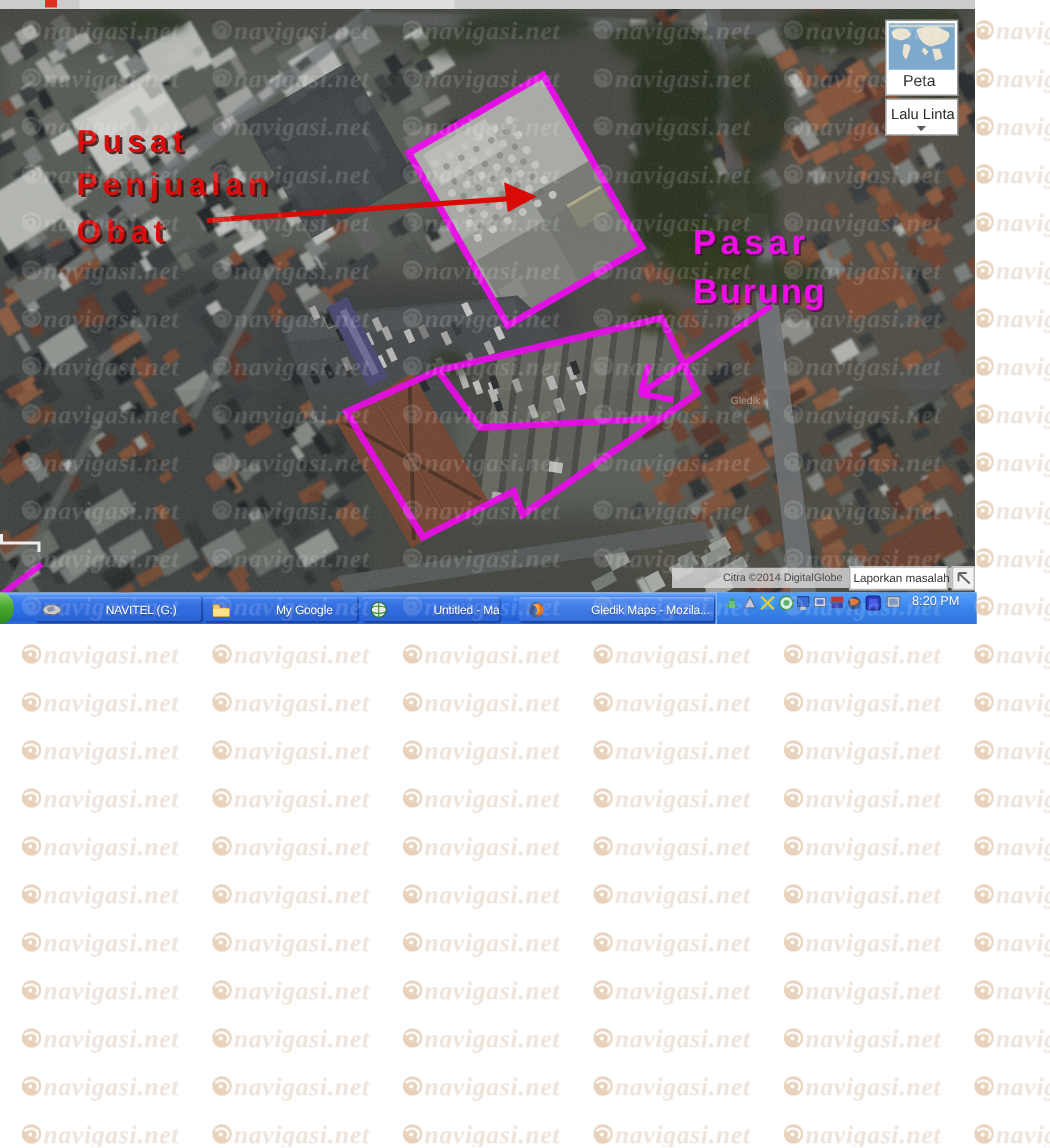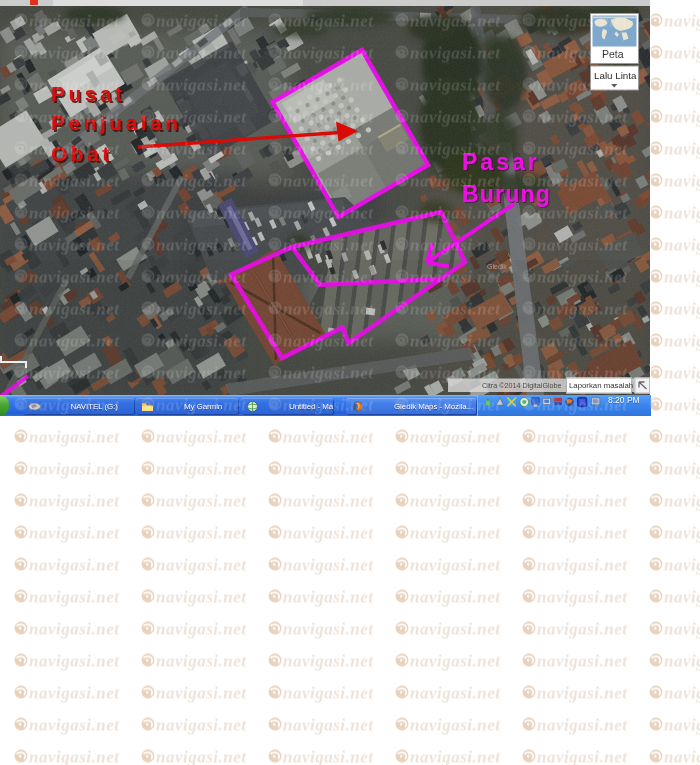--- a/index.html
+++ b/index.html
@@ -1143,21 +1143,21 @@
           <ellipse cx="6.5" cy="5.5" rx="6" ry="3.4" fill="#c8c8cc" stroke="#666" stroke-width="0.7"></ellipse>
           <path d="M3 4 L8 3 L9 6 L4 7 Z" fill="#8890a0"></path>
         </svg></span>
       <span class="tlabel">NAVITEL (G:)</span>
     </div>
     <div class="tbtn" style="left:136px;width:102px">
       <span class="ticon"><svg width="13" height="11" viewBox="0 0 13 11">
           <path d="M1 3 L1 10 L12 10 L12 4 L6 4 L5 2 L1 2 Z" fill="#f3c24b" stroke="#8f6c1c" stroke-width="0.6"></path>
           <path d="M1 5 L12 5 L12 10 L1 10 Z" fill="#ffdd7e"></path>
         </svg></span>
-      <span class="tlabel">My Garmin</span>
+      <span class="tlabel">My Google</span>
     </div>
     <div class="tbtn" style="left:241px;width:92px">
       <span class="ticon"><svg width="13" height="11" viewBox="0 0 13 11">
           <circle cx="6.5" cy="5.5" r="5" fill="#e8e8e8" stroke="#2a6a2a" stroke-width="0.8"></circle>
           <path d="M2 4 Q6 2 11 4 M2 7 Q6 9 11 7 M6.5 0.5 L6.5 10.5" stroke="#2a8a2a" stroke-width="0.7" fill="none"></path>
         </svg></span>
       <span class="tlabel">Untitled - MapSource</span>
     </div>
     <div class="tbtn active" style="left:346px;width:130px">
       <span class="ticon"><svg width="13" height="11" viewBox="0 0 13 11">

